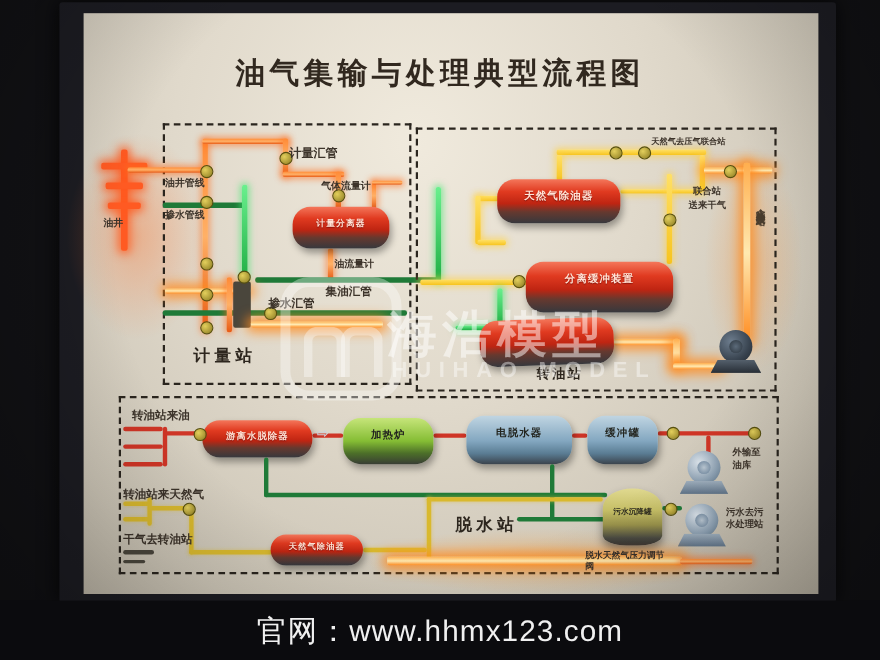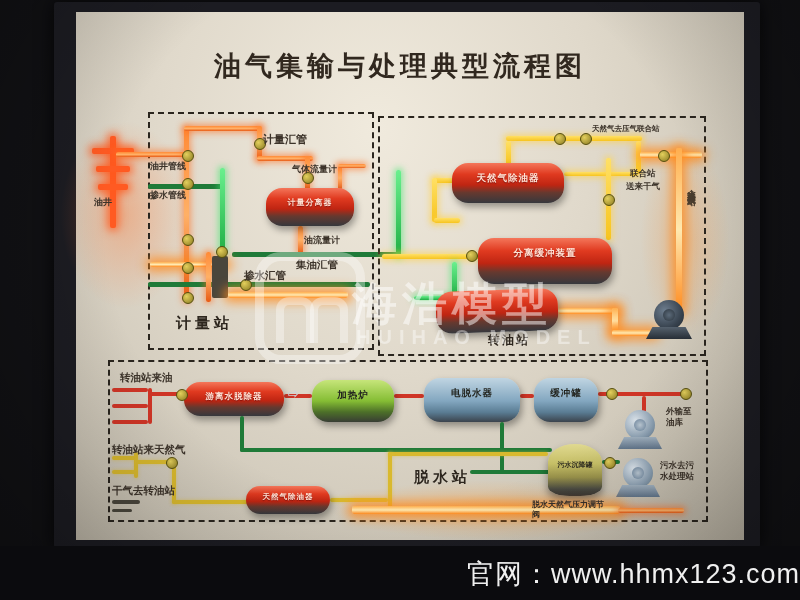--- a/index.html
+++ b/index.html
@@ -66,21 +66,21 @@
            border:9px solid rgba(255,255,255,.36);border-radius:26px;}
   .wm-arch{position:absolute;bottom:12px;width:22px;height:38px;border:8px solid rgba(255,255,255,.36);
            border-bottom:none;border-radius:13px 13px 0 0;}
   .wm-cn{position:absolute;left:352px;top:274px;font-size:45px;font-weight:bold;
          color:rgba(255,255,255,.5);letter-spacing:5px;}
   .wm-en{position:absolute;left:356px;top:326px;font-size:20px;font-weight:bold;
          color:rgba(255,255,255,.42);letter-spacing:7px;}
   .vig{position:absolute;inset:0;pointer-events:none;
        background:radial-gradient(ellipse at 50% 38%, rgba(0,0,0,0) 52%, rgba(0,0,0,.30) 100%);}
   .footer{position:absolute;left:0;top:546px;width:800px;height:54px;background:#0b0b0e;}
-  .footer-url{position:absolute;left:0;top:556px;width:800px;text-align:right;font-size:27px;
+  .footer-url{position:absolute;left:0;top:556px;width:800px;text-align:center;font-size:27px;
          color:#f0f0f0;letter-spacing:1px;}
 </style>
 </head>
 <body>
 
 <div class="photo">
 
   <div class="frame"></div>
   <div class="board"></div>
 

